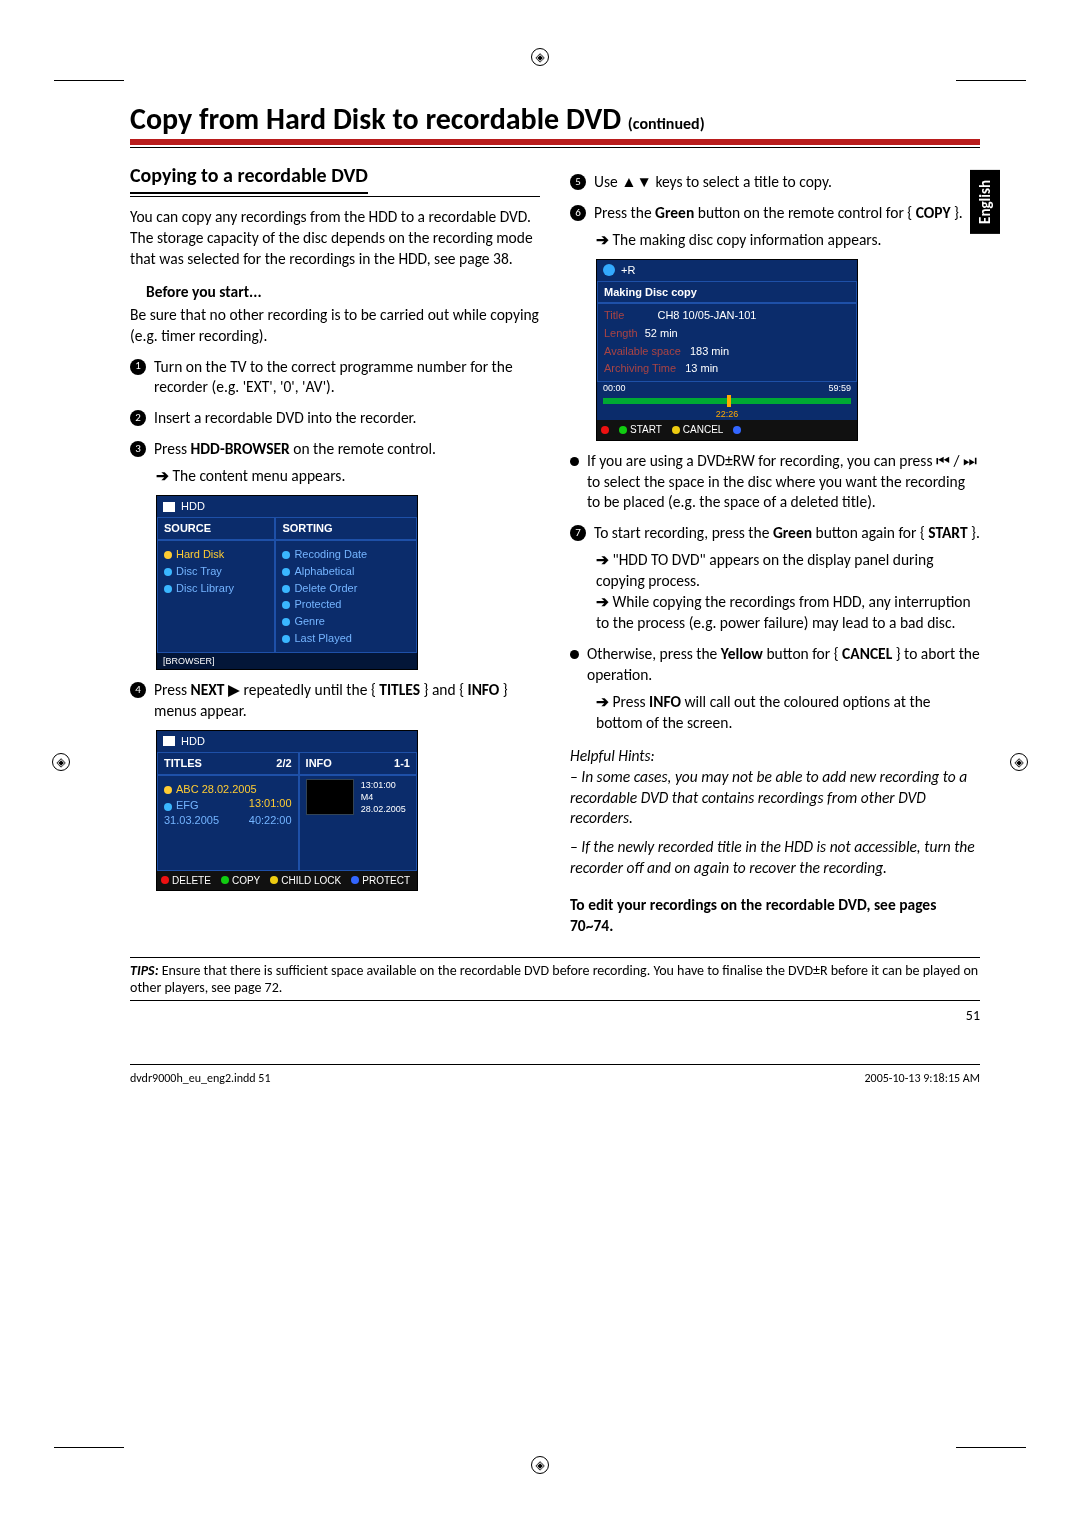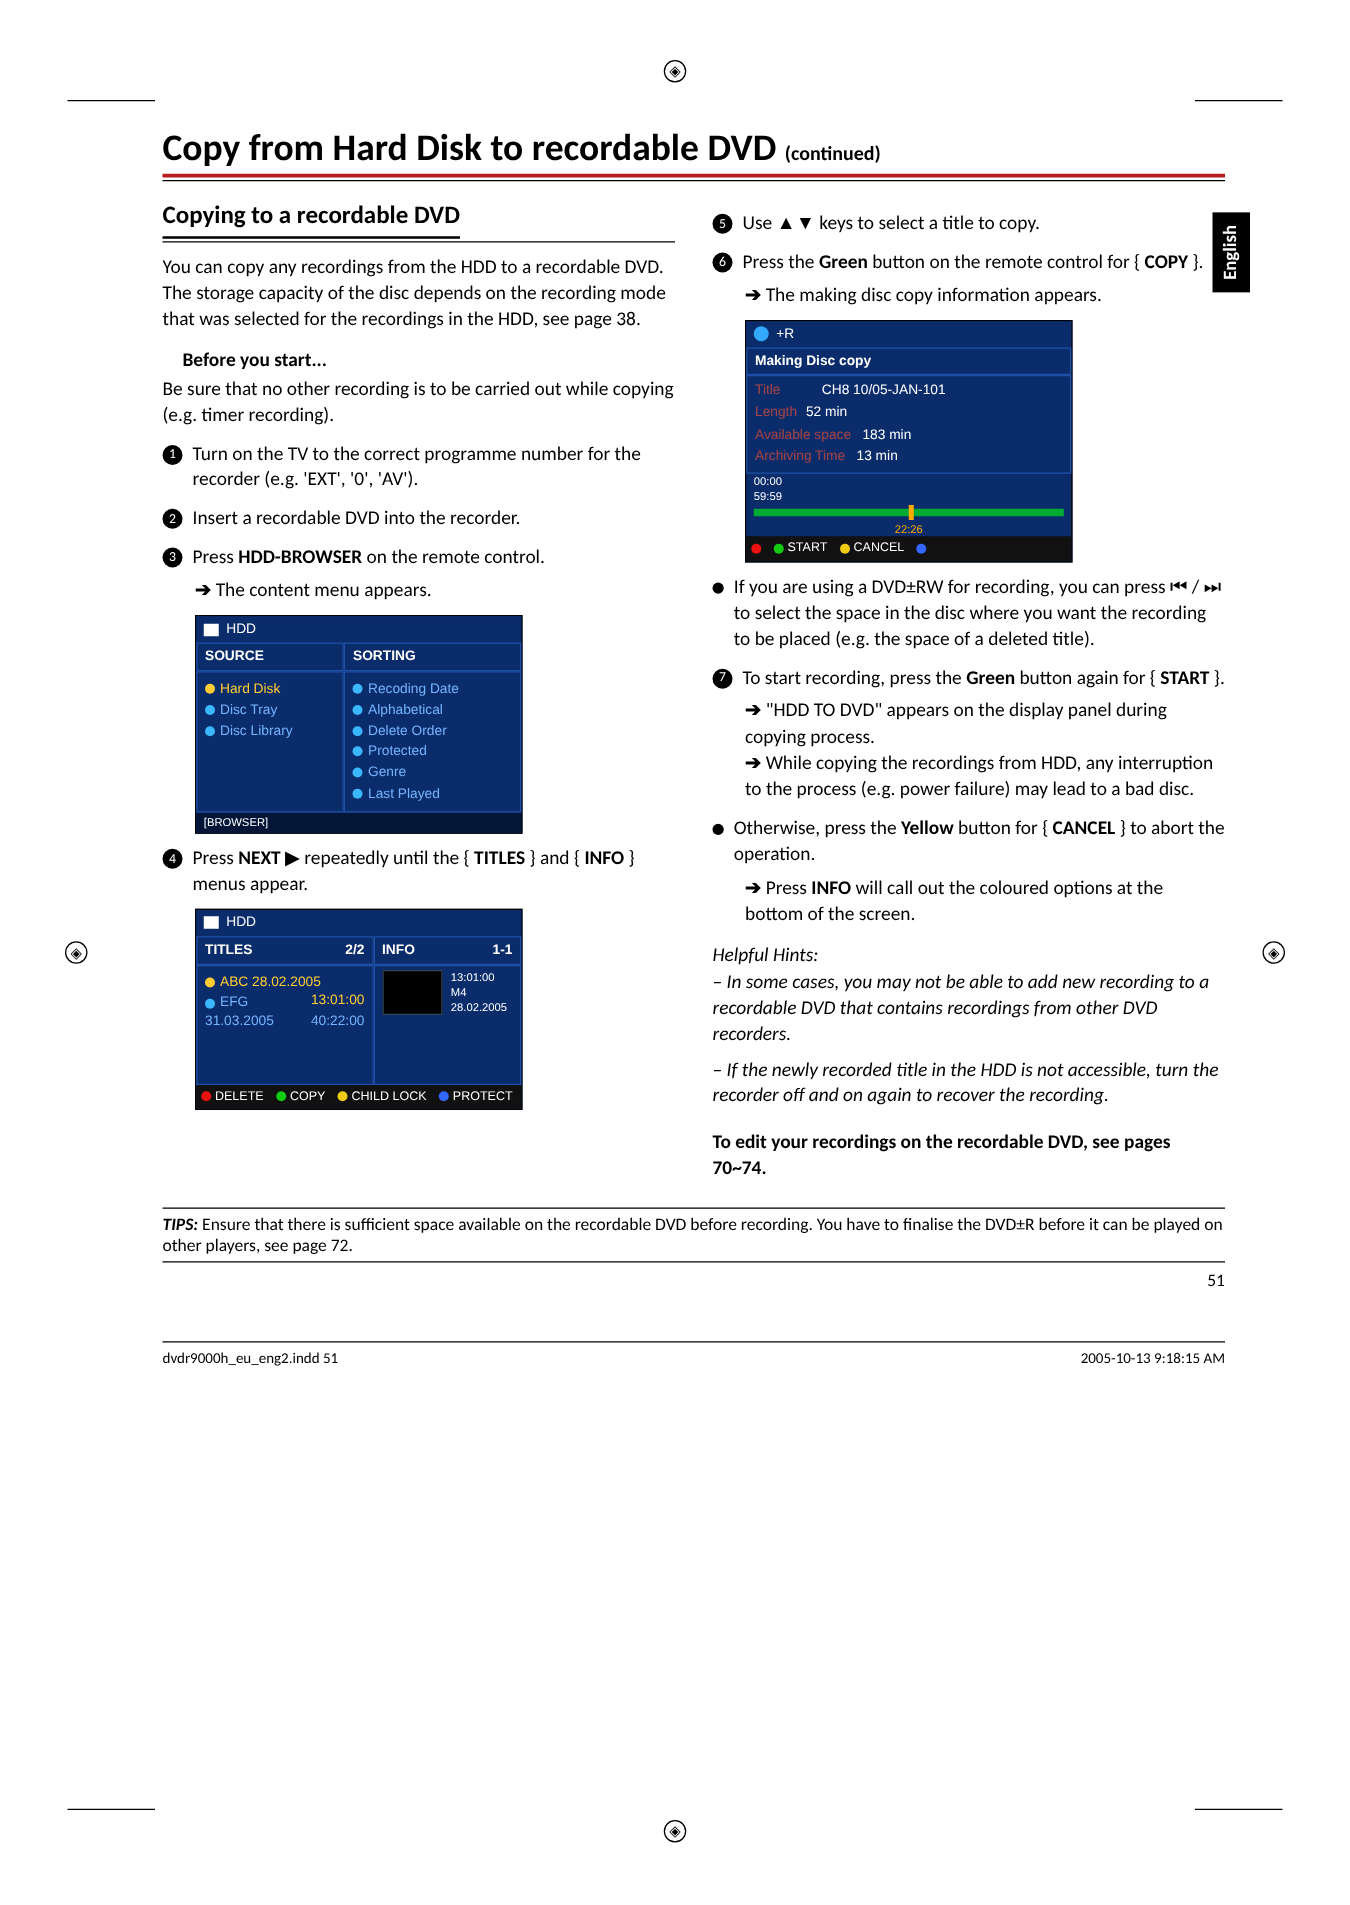--- a/index.html
+++ b/index.html
@@ -7,21 +7,21 @@
     background: #fff;
     font-family: "Gill Sans", "Gill Sans MT", Calibri, sans-serif;
     color: #000;
     width: 1080px;
     height: 1524px;
     position: relative;
   }
   .page-wrap {
     padding: 100px 100px 40px 130px;
   }
-  h1 { font-size: 30px; font-weight: bold; border-bottom: 3px solid #b91c1c; padding-bottom: 2px; margin:0 0 8px 0;}
+  h1 { font-size: 30px; font-weight: bold; border-bottom: 6px solid #b91c1c; padding-bottom: 2px; margin:0 0 8px 0;}
   h1 .cont { font-size: 16px; font-weight: bold; }
   .hr2 { border-bottom: 1.5px solid #000; margin-top: -6px; margin-bottom: 14px; }
   .columns { display: flex; gap: 30px; }
   .col { flex: 1; font-size: 15.5px; line-height: 1.35; }
   h2 { font-size: 20px; font-weight: bold; border-bottom: 2.5px solid #000; display:inline-block; padding-bottom:3px; margin:0 0 6px 0; }
   .sub-underline { border-bottom: 1.5px solid #000; width: 100%; margin-top:-4px; margin-bottom: 10px; }
   .subhead { font-weight: bold; margin-top: 12px; margin-bottom: 2px; padding-left: 16px; }
   .step { display:flex; gap: 8px; margin: 10px 0 6px 0; }
   .step-num { width: 16px; height: 16px; border-radius: 50%; background:#000; color:#fff; font-size:11px; display:inline-flex; align-items:center; justify-content:center; flex-shrink:0; margin-top:2px;}
   .bullet-dot { width:9px; height:9px; border-radius:50%; background:#000; display:inline-block; flex-shrink:0; margin-top:6px;}
@@ -261,21 +261,21 @@
           <span style="width:12px;height:12px;border-radius:50%;background:#3af;display:inline-block;"></span>
           <span>+R</span>
         </div>
         <div class="osd-cell h">Making Disc copy</div>
         <div class="osd-cell" style="line-height:1.6;">
           <div><span style="color:#a44;">Title</span> <span style="margin-left:30px">CH8 10/05-JAN-101</span></div>
           <div><span style="color:#a44;">Length</span> <span style="margin-left:4px">52 min</span></div>
           <div><span style="color:#a44;">Available space</span> <span style="margin-left:6px">183 min</span></div>
           <div><span style="color:#a44;">Archiving Time</span> <span style="margin-left:6px">13 min</span></div>
         </div>
-        <div style="font-size:9px;padding:0 6px;display:flex;justify-content:space-between;flex-direction:column;">
+        <div style="font-size:9px;padding:0 6px;display:flex;justify-content:space-between;">
           <span>00:00</span>
             <span>59:59</span>
         </div>
         <div class="progressbar"></div>
         <div style="text-align:center;font-size:9px;color:#fa0;">22:26</div>
         <div class="osd-bar">
           <span class="pill">
               <span class="dot d-red"></span>
             </span>
           <span class="pill">

